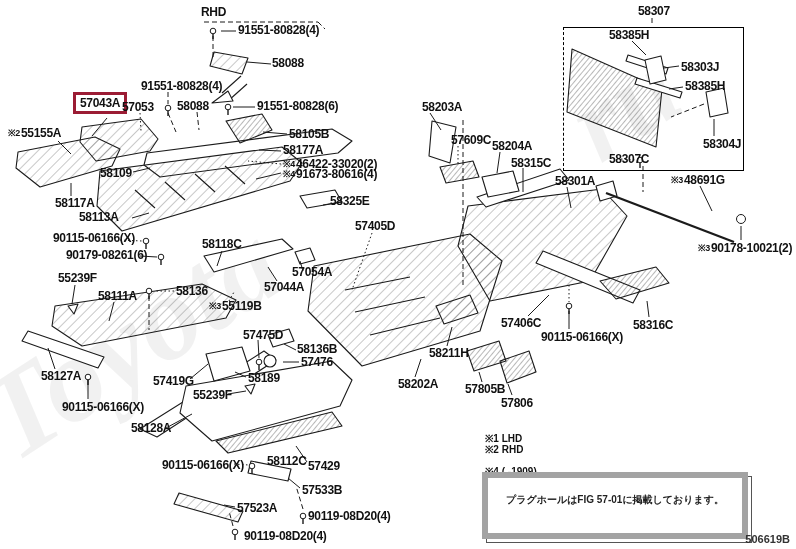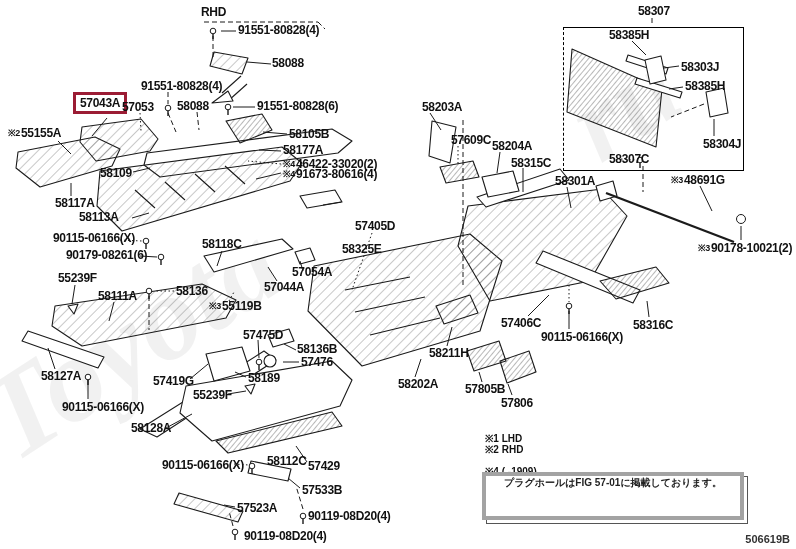--- a/index.html
+++ b/index.html
@@ -10,22 +10,22 @@
   svg.draw{position:absolute;left:0;top:0;}
   .lbl{position:absolute;font:bold 12px "Liberation Sans",sans-serif;letter-spacing:-0.3px;
        color:#111;white-space:nowrap;line-height:1;z-index:5;}
   .lbl .pfx{font-size:9px;font-weight:bold;margin-right:1px;vertical-align:1px;}
   .lbl.boxed{border:3px solid #9b1c34;padding:2px 4px;background:#fff;margin-left:-6px;margin-top:-6px;}
   .asm-box{position:absolute;left:563px;top:27px;width:179px;height:142px;
            border:1.5px solid #000;border-left:1.5px dashed #000;z-index:1;}
   .note{position:absolute;left:485px;font:bold 10px "Liberation Sans",sans-serif;
         color:#111;white-space:nowrap;z-index:5;}
   .infobox{position:absolute;left:482px;top:472px;width:254px;height:40px;
-           border:4px solid #a3a3a3;box-shadow:4px 4px 0 -1px #fff,4px 4px 0 0 #555;
-           background:#fff;text-align:center;z-index:5;padding-top:0;}
+           border:6px solid #a3a3a3;box-shadow:4px 4px 0 -1px #fff,4px 4px 0 0 #555;
+           background:#fff;text-align:center;z-index:5;padding-top:15px;}
   .infobox .jp{font:bold 10px "Liberation Sans",sans-serif;color:#222;}
   .infobox .en{font:9px "Liberation Sans",sans-serif;color:#222;margin-top:1px;}
   .infobox .ref{font:bold 9px "Liberation Sans",sans-serif;color:#222;margin-top:1px;}
   .figcode{position:absolute;right:6px;bottom:4px;font:bold 11px "Liberation Sans",sans-serif;
            color:#333;z-index:5;}
 </style>
 </head>
 <body>
 
 <div class="stage">
@@ -263,21 +263,21 @@
       <div class="lbl" style="left: 62px; top: 401px;"><span>90115-06166(X)</span></div>
       <div class="lbl" style="left: 153px; top: 375px;"><span>57419G</span></div>
       <div class="lbl" style="left: 131px; top: 422px;"><span>58128A</span></div>
       <div class="lbl" style="left: 162px; top: 459px;"><span>90115-06166(X)</span></div>
       <div class="lbl" style="left: 267px; top: 455px;"><span>58112C</span></div>
       <div class="lbl" style="left: 308px; top: 460px;"><span>57429</span></div>
       <div class="lbl" style="left: 302px; top: 484px;"><span>57533B</span></div>
       <div class="lbl" style="left: 237px; top: 502px;"><span>57523A</span></div>
       <div class="lbl" style="left: 308px; top: 510px;"><span>90119-08D20(4)</span></div>
       <div class="lbl" style="left: 244px; top: 530px;"><span>90119-08D20(4)</span></div>
-      <div class="lbl" style="left: 342px; top: 195px; margin-top: 48px;"><span>58325E</span></div>
+      <div class="lbl" style="left: 330px; top: 195px;"><span>58325E</span></div>
       <div class="lbl" style="left: 355px; top: 220px;"><span>57405D</span></div>
       <div class="lbl" style="left: 511px; top: 157px;"><span>58315C</span></div>
       <div class="lbl" style="left: 501px; top: 317px;"><span>57406C</span></div>
       <div class="lbl" style="left: 422px; top: 101px;"><span>58203A</span></div>
       <div class="lbl" style="left: 451px; top: 134px;"><span>57609C</span></div>
       <div class="lbl" style="left: 492px; top: 140px;"><span>58204A</span></div>
       <div class="lbl" style="left: 555px; top: 175px;"><span>58301A</span></div>
       <div class="lbl" style="left: 671px; top: 174px;"><span class="pfx">※3</span><span>48691G</span></div>
       <div class="lbl" style="left: 698px; top: 242px;"><span class="pfx">※3</span><span>90178-10021(2)</span></div>
       <div class="lbl" style="left: 633px; top: 319px;"><span>58316C</span></div>

